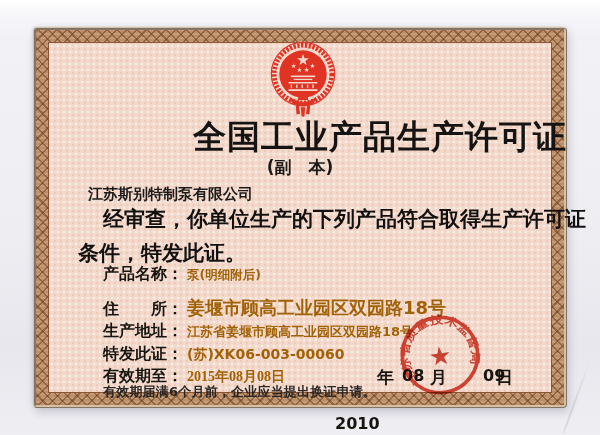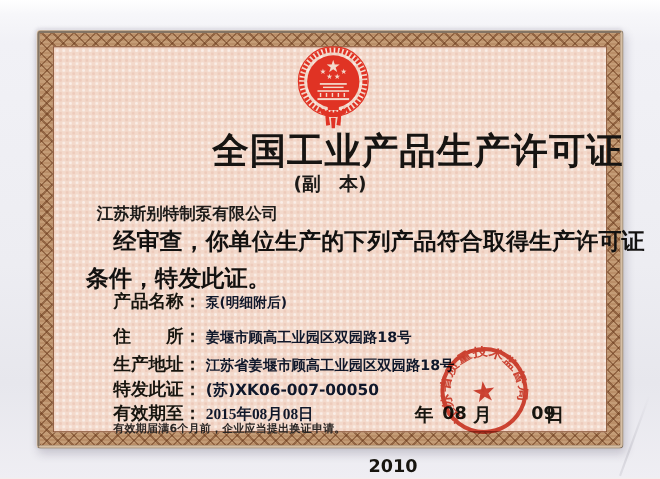--- a/index.html
+++ b/index.html
@@ -52,28 +52,28 @@
     font-size:17px;font-weight:600;color:#1c1a18;
   }
   .company{left:55px;top:158px;font-size:15px;font-weight:700;color:#1d1b19;text-align:center;}
   .stmt1{left:70px;top:178px;font-size:21px;font-weight:800;color:#121110;}
   .stmt2{left:45px;top:212px;font-size:21px;font-weight:800;color:#121110;}
 
   .frow{left:70px;height:20px;}
   .frow .lbl{
     display:inline-block;font-size:16px;font-weight:800;color:#17150f;vertical-align:baseline;
   }
-  .frow .val{font-weight:700;color:#0f172a;margin-left:4px;vertical-align:baseline;}
+  .frow .val{font-weight:700;color:#a16207;margin-left:4px;vertical-align:baseline;}
   .row0{top:237px;} .row0 .val{font-size:12.5px;}
-  .row1{top:269px;} .row1 .val{font-size:13px;}
+  .row1{top:269px;} .row1 .val{font-size:18px;}
   .row2{top:294px;} .row2 .val{font-size:13px;}
   .row3{top:317px;} .row3 .val{font-size:14px;}
   .row4{top:339px;} .row4 .val{font-size:14px;font-family:Liberation Serif, serif;}
 
-  .note{left:70px;top:356px;font-size:10px;font-weight:700;color:#2a2624;letter-spacing:.2px;}
+  .note{left:70px;top:356px;font-size:13px;font-weight:700;color:#2a2624;letter-spacing:.2px;}
 
   .date-part{position:absolute;top:339px;font-weight:800;color:#17150f;}
   .d-num{font-size:16px;}
   .d-cjk{font-size:17px;}
   .d-year{left:302px;margin-top:48px;} .d-year-l{left:344px;}
   .d-month{left:369px;} .d-month-l{left:397px;}
   .d-day{left:450px;} .d-day-l{left:463px;}
 
   .seal{
     left:366px;top:287px;width:82px;height:82px;
@@ -129,21 +129,21 @@
     <div class="abs frow row0">
       <span class="lbl">产品名称：</span><span class="val">泵(明细附后)</span>
     </div>
     <div class="abs frow row1">
       <span class="lbl">住　　所：</span><span class="val">姜堰市顾高工业园区双园路18号</span>
     </div>
     <div class="abs frow row2">
       <span class="lbl">生产地址：</span><span class="val">江苏省姜堰市顾高工业园区双园路18号</span>
     </div>
     <div class="abs frow row3">
-      <span class="lbl">特发此证：</span><span class="val">(苏)XK06-007-00050</span>
+      <span class="lbl">特发此证：</span><span class="val">(苏)XK06-003-00060</span>
     </div>
     <div class="abs frow row4">
       <span class="lbl">有效期至：</span><span class="val">2015年08月08日</span>
     </div>
 
     <div class="abs note">有效期届满6个月前，企业应当提出换证申请。</div>
 
     <span class="date-part d-num d-year">2010</span>
     <span class="date-part d-cjk d-year-l">年</span>
     <span class="date-part d-num d-month">08</span>

